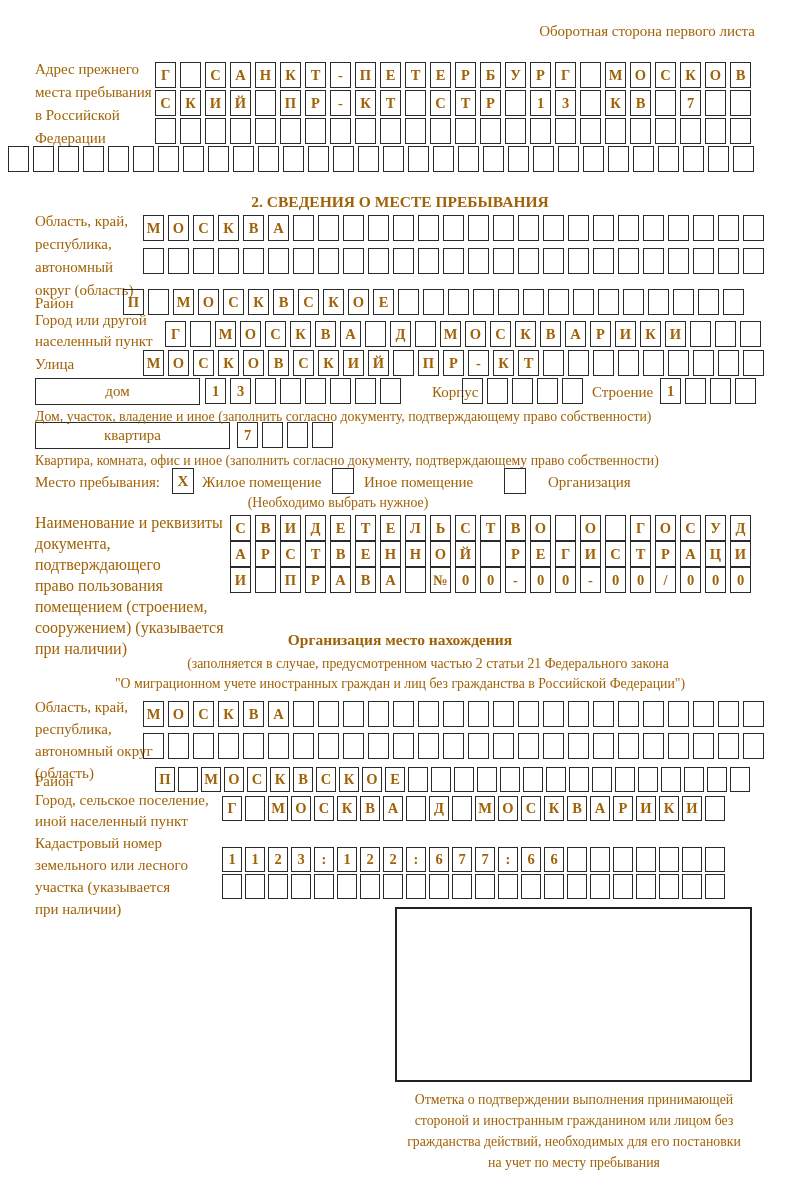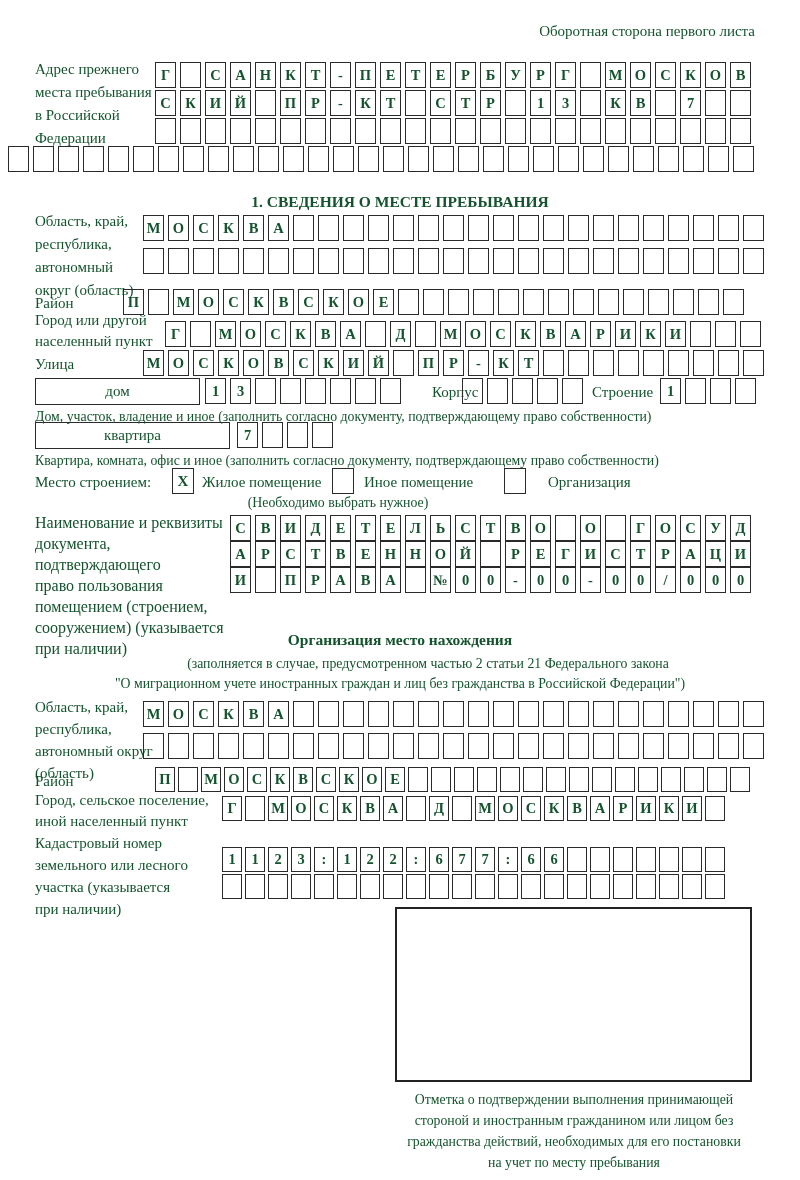--- a/index.html
+++ b/index.html
@@ -1,17 +1,17 @@
 <!DOCTYPE html>
 <html><head>
 <meta charset="utf-8">
 <style>
   html,body{margin:0;padding:0;background:#fff;}
   #page{position:relative;width:800px;height:1180px;background:#fff;
-        font-family:"Liberation Serif","DejaVu Serif",serif;color:#14532d;overflow:hidden;}
+        font-family:"Liberation Serif","DejaVu Serif",serif;color:#a16207;overflow:hidden;}
   .abs{position:absolute;}
   .lbl{font-size:15px;line-height:23px;white-space:pre-line;}
   .cap{font-size:13.8px;}
   .title{font-weight:bold;font-size:15.5px;}
   .center{left:0;width:800px;text-align:center;}
   .boxrow{display:flex;gap:4px;}
   .boxrow .cell{box-sizing:border-box;flex:0 0 21px;width:21px;height:26px;border:1.6px solid #2a2a2a;
         display:flex;align-items:center;justify-content:center;font-size:14.5px;font-weight:bold;
         font-family:"Liberation Serif",serif;}
   .boxrow.narrow{gap:3px;}
@@ -138,21 +138,21 @@
       <span class="cell"></span>
       <span class="cell"></span>
       <span class="cell"></span>
       <span class="cell"></span>
       <span class="cell"></span>
       <span class="cell"></span>
       <span class="cell"></span>
       <span class="cell"></span>
     </div>
 
-  <div class="abs title center" style="top:193px;">1. СВЕДЕНИЯ О МЕСТЕ ПРЕБЫВАНИЯ</div>
+  <div class="abs title center" style="top:193px;">2. СВЕДЕНИЯ О МЕСТЕ ПРЕБЫВАНИЯ</div>
 
   <div class="abs lbl pre" style="left:35px;top:210px;width:120px;">Область, край,
 республика,
 автономный
 округ (область)</div>
   <div class="abs boxrow" style="left:143px;top:215px;">
       <span class="cell">М</span>
       <span class="cell">О</span>
       <span class="cell">С</span>
       <span class="cell">К</span>
@@ -323,21 +323,21 @@
 
   <div class="abs cap" style="left:35px;top:409px;">Дом, участок, владение и иное (заполнить согласно документу, подтверждающему право собственности)</div>
   <div class="abs boxrow" style="left:237px;top:422px;">
       <span class="cell">7</span>
       <span class="cell"></span>
       <span class="cell"></span>
       <span class="cell"></span>
     </div>
   <div class="abs cap" style="left:35px;top:453px;">Квартира, комната, офис и иное (заполнить согласно документу, подтверждающему право собственности)</div>
 
-  <div class="abs lbl" style="left:35px;top:471px;">Место строением:</div>
+  <div class="abs lbl" style="left:35px;top:471px;">Место пребывания:</div>
   <div class="abs ckbox" style="left:172px;top:468px;">X</div>
   <div class="abs lbl" style="left:202px;top:471px;">Жилое помещение</div>
   <div class="abs ckbox" style="left:332px;top:468px;"></div>
   <div class="abs lbl" style="left:364px;top:471px;">Иное помещение</div>
   <div class="abs ckbox" style="left:504px;top:468px;"></div>
   <div class="abs lbl" style="left:548px;top:471px;">Организация</div>
   <div class="abs cap" style="left:138px;top:495px;width:400px;text-align:center;">(Необходимо выбрать нужное)</div>
 
   <div class="abs pre" style="left:35px;top:512px;width:195px;font-size:16px;line-height:21px;">Наименование и реквизиты
 документа, подтверждающего

